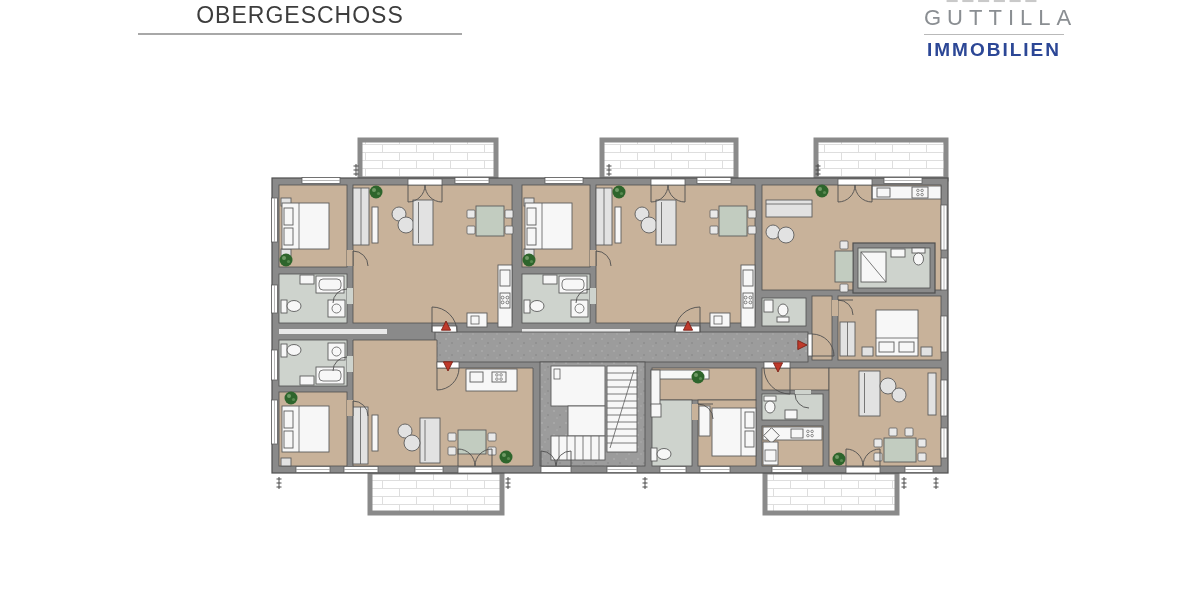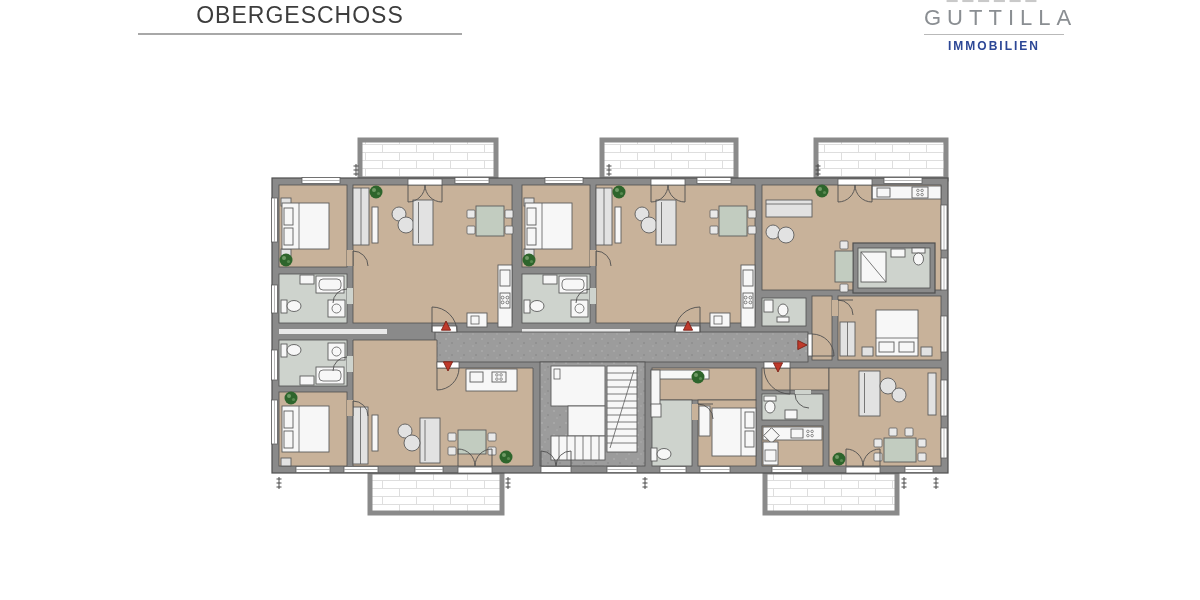--- a/index.html
+++ b/index.html
@@ -8,21 +8,21 @@
   
   .title-block{position:absolute;left:138px;top:2px;width:324px;}
   .title-block h1{margin:0;font-size:23px;font-weight:400;letter-spacing:1px;
                   color:var(--title-gray,#3d3d3d);text-align:center;white-space:nowrap;}
   .title-rule{height:2px;background:var(--rule-gray,#a8a8a8);margin-top:4px;}
   .logo{position:absolute;left:924px;top:0;width:140px;text-align:center;}
   .logo-crop{height:3px;overflow:hidden;color:#c9c9c9;font-size:14px;letter-spacing:5px;}
   .logo-name{font-size:22px;font-weight:400;letter-spacing:6px;color:var(--logo-gray,#8a8e92);
              margin-top:2px;white-space:nowrap;}
   .logo-rule{height:1px;background:#b9b9b9;margin:3px 0 4px;}
-  .logo-tag{font-size:12px;font-weight:700;letter-spacing:2px;color:var(--logo-blue,#2c4796);
+  .logo-tag{font-size:19px;font-weight:700;letter-spacing:2px;color:var(--logo-blue,#2c4796);
             white-space:nowrap;}
   
   svg{position:absolute;left:0;top:0;}
   .w  {fill:var(--wall-gray,#8a8a8a);stroke:var(--wall-outline,#4f4f4f);stroke-width:1.2;}
   .rm {fill:var(--floor-tan,#c8b29a);stroke:var(--wall-outline,#4f4f4f);stroke-width:.8;}
   .ba {fill:var(--floor-bath,#ced3cd);stroke:var(--wall-outline,#4f4f4f);stroke-width:.8;}
   .co {fill:url(#speck);stroke:var(--wall-outline,#4f4f4f);stroke-width:.8;}
   .fu {fill:var(--furniture-gray,#e2e2e2);stroke:#5c5c5c;stroke-width:.9;}
   .fw {fill:var(--fixture-white,#f7f7f7);stroke:#5c5c5c;stroke-width:.9;}
   .tb {fill:var(--table-green,#c2ccc0);stroke:#5c5c5c;stroke-width:.9;}

